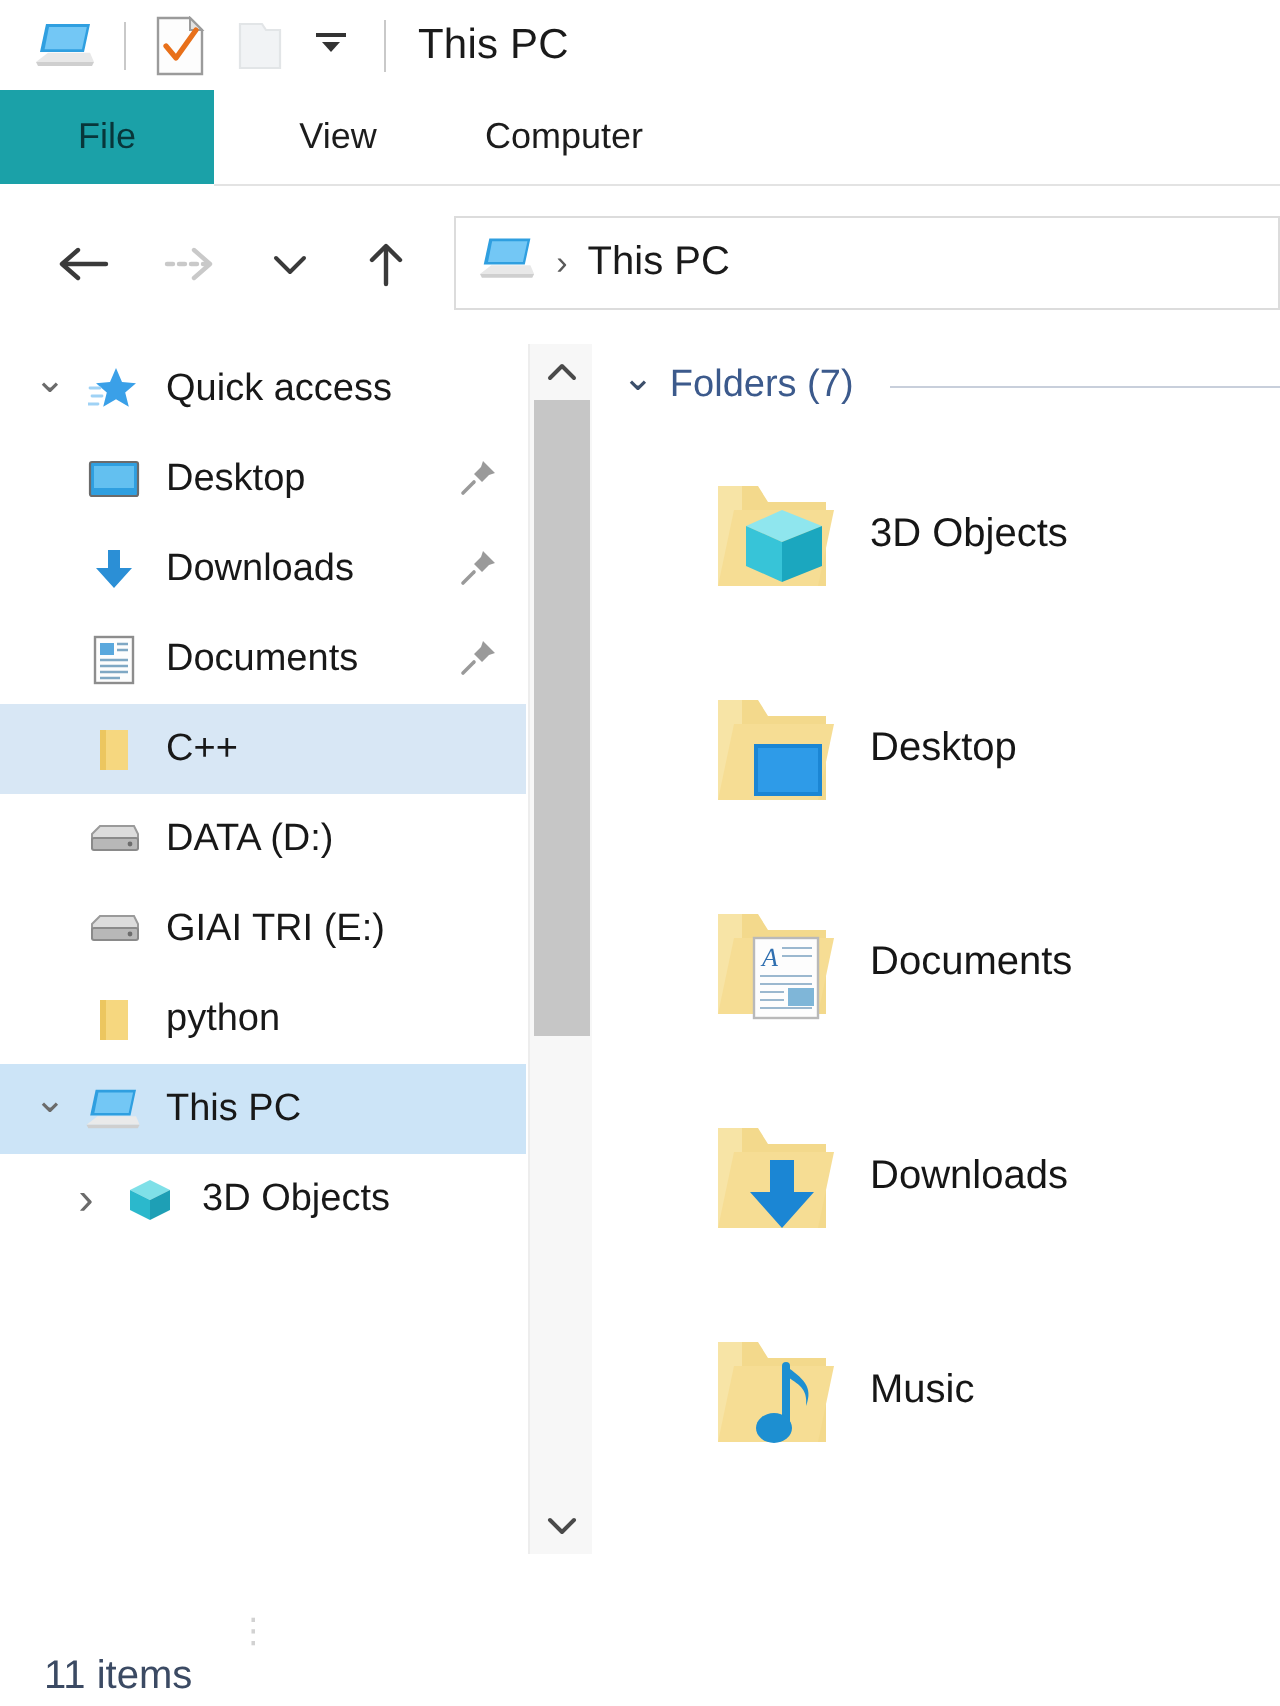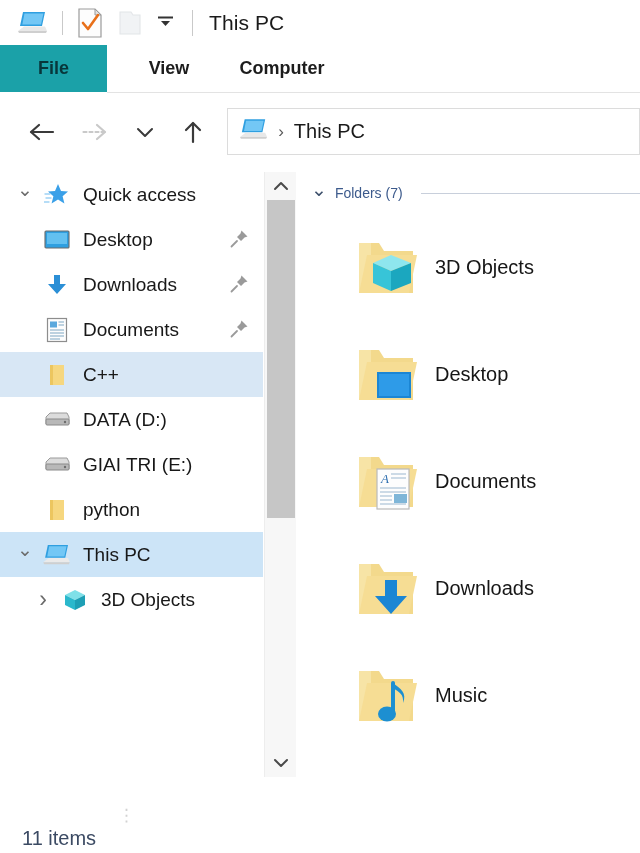--- a/index.html
+++ b/index.html
@@ -19,21 +19,21 @@
   }
   .qat-icon { display: flex; align-items: center; justify-content: center; }
   .qat-sep { width: 1px; height: 24px; background: #c9c9c9; margin: 0 14px; }
   .title-sep { width: 1px; height: 26px; background: #c9c9c9; margin: 0 16px 0 18px; }
   .win-title { font-size: 21px; color: #1a1a1a; letter-spacing: .1px; }
   .qat-caret { margin-left: 14px; font-size: 13px; color: #333; }
 
   
   .ribbon {
     position: absolute; top: 45px; left: 0; width: 627px; height: 47px;
-    background: #ffffff; display: flex; align-items: stretch; font-weight: bold;
+    background: #ffffff; display: flex; align-items: stretch;
   }
   .tab {
     display: flex; align-items: center; justify-content: center;
     font-size: 18px; color: #1c1c1c; cursor: default;
   }
   .tab-file {
     width: 107px; background: #1ba1a8; color: #08363a; font-size: 18px;
   }
   .tab-computer { width: 118px; margin-left: 14px; }
   .tab-view { width: 80px; margin-left: 22px; }
@@ -110,21 +110,21 @@
 
   
   .content {
     position: absolute; top: 172px; left: 297px; width: 343px; height: 605px;
     background: #ffffff; overflow: hidden;
   }
   .group-header {
     display: flex; align-items: center; height: 42px; padding-left: 14px; gap: 8px;
   }
   .group-chev { font-size: 19px; color: #3c4f6b; position: relative; top: -4px; }
-  .group-title { font-size: 14px; color: #3c5a8c; white-space: nowrap; }
+  .group-title { font-size: 19px; color: #3c5a8c; white-space: nowrap; }
   .group-line { flex: 1; height: 1px; background: #c8cfdb; margin-left: 10px; }
   .tile {
     display: flex; align-items: center; height: 107px; padding-left: 52px;
   }
   .tile-icon { width: 76px; flex: 0 0 76px; display: flex; align-items: center; }
   .tile-label { font-size: 20px; color: #161616; margin-left: 10px; white-space: nowrap; }
 
   
   .statusbar {
     position: absolute; bottom: 0; left: 0; width: 640px; height: 76px;

